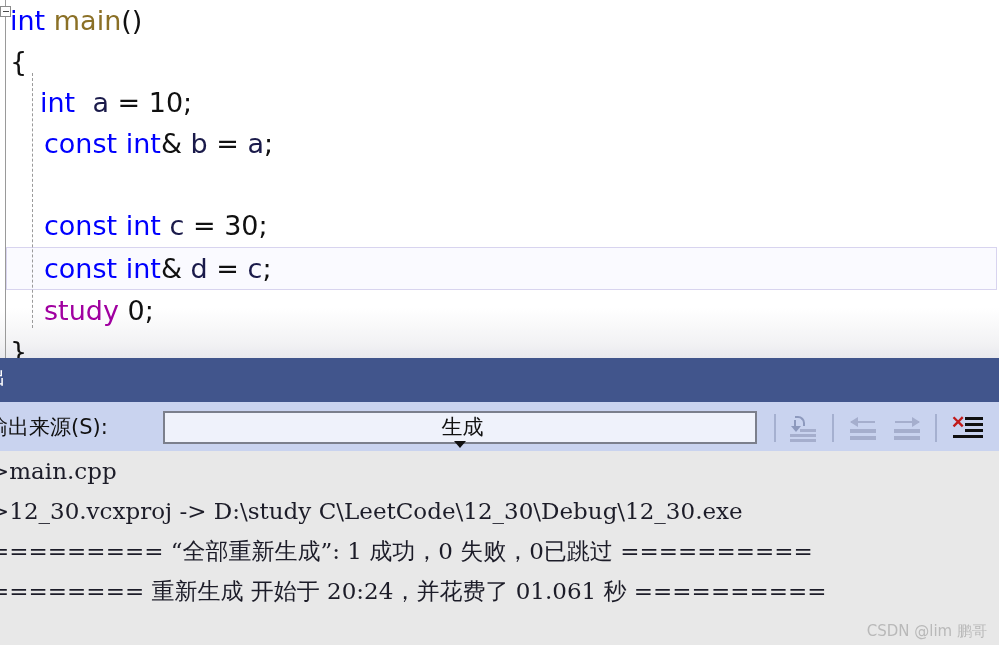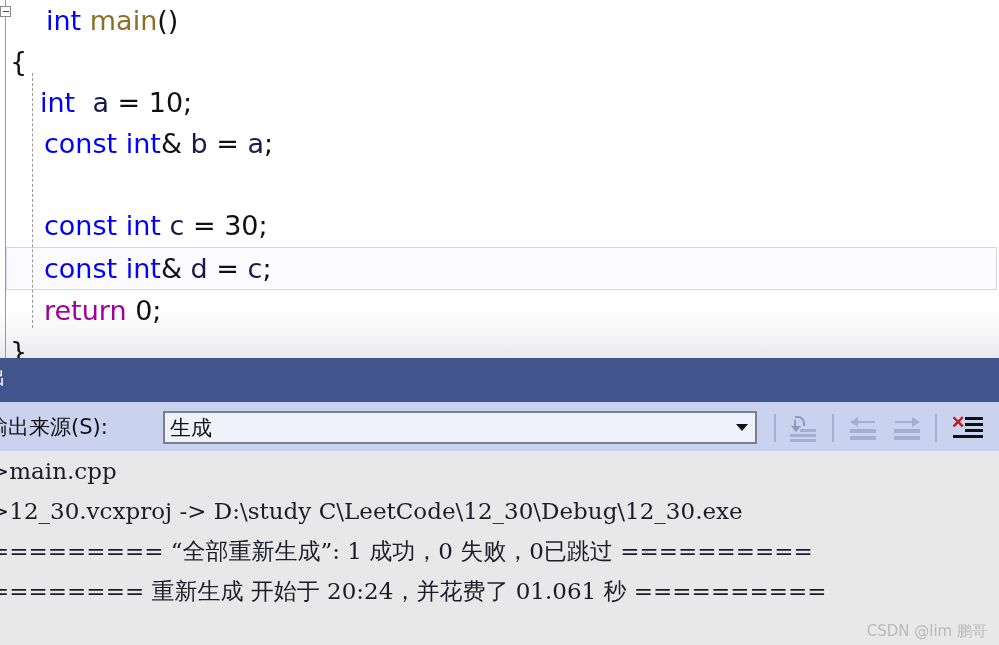--- a/index.html
+++ b/index.html
@@ -97,21 +97,21 @@
     position: absolute; left: -34px; top: 11px;
     font-size: 21px; color: #111111;
     font-family: "DejaVu Sans", sans-serif;
     white-space: nowrap;
   }
   #source-combo {
     position: absolute; left: 163px; top: 9px;
     width: 594px; height: 33px;
     background: #eff2fb;
     border: 2px solid #7b7f8c;
-    display: flex; align-items: center;
+    display: flex; align-items: center; flex-direction: column;
   }
   #source-combo .combo-value {
     font-size: 21px; color: #111111;
     font-family: "DejaVu Sans", sans-serif;
     padding-left: 5px;
     flex: 1 1 auto;
     white-space: nowrap;
   }
   #source-combo .combo-arrow {
     width: 26px; height: 100%;
@@ -225,28 +225,28 @@
 <div id="app">
 
   <div id="editor">
     <div class="margin-rule"></div>
     <div class="collapse-box">
       <span class="minus"></span>
     </div>
     <div class="indent-guide"></div>
     <div id="cur-line-hl" class="cur-line-hl" style="top: 247px;"></div>
     <div id="code-lines">
-        <div class="code-line" style="top: 0px;"><span class="code-text" style="padding-left: 10px; margin-left: 36px;"><span class="code-text kw">int</span><span class="code-text punct"> </span><span class="code-text fn">main</span><span class="code-text punct">()</span></span></div>
+        <div class="code-line" style="top: 0px;"><span class="code-text" style="padding-left: 10px;"><span class="code-text kw">int</span><span class="code-text punct"> </span><span class="code-text fn">main</span><span class="code-text punct">()</span></span></div>
         <div class="code-line" style="top: 41px;"><span class="code-text" style="padding-left: 10px;"><span class="code-text brace">{</span></span></div>
         <div class="code-line" style="top: 82px;"><span class="code-text" style="padding-left: 40px;"><span class="code-text kw">int</span><span class="code-text punct">  </span><span class="code-text ident">a</span><span class="code-text punct"> = </span><span class="code-text num">10</span><span class="code-text punct">;</span></span></div>
         <div class="code-line" style="top: 123px;"><span class="code-text" style="padding-left: 44px;"><span class="code-text kw">const int</span><span class="code-text punct">&amp;</span><span class="code-text punct"> </span><span class="code-text ident">b</span><span class="code-text punct"> = </span><span class="code-text ident">a</span><span class="code-text punct">;</span></span></div>
         <div class="code-line" style="top: 164px;"><span class="code-text" style="padding-left: 44px;"></span></div>
         <div class="code-line" style="top: 205px;"><span class="code-text" style="padding-left: 44px;"><span class="code-text kw">const int</span><span class="code-text punct"> </span><span class="code-text ident">c</span><span class="code-text punct"> = </span><span class="code-text num">30</span><span class="code-text punct">;</span></span></div>
         <div class="code-line" style="top: 248px;"><span class="code-text" style="padding-left: 44px;"><span class="code-text kw">const int</span><span class="code-text punct">&amp;</span><span class="code-text punct"> </span><span class="code-text ident">d</span><span class="code-text punct"> = </span><span class="code-text ident">c</span><span class="code-text punct">;</span></span></div>
-        <div class="code-line" style="top: 290px;"><span class="code-text" style="padding-left: 44px;"><span class="code-text ctrl">return</span><span class="code-text punct"> </span><span class="code-text num">0</span><span class="code-text punct">;</span></span></div>
+        <div class="code-line" style="top: 290px;"><span class="code-text" style="padding-left: 44px;"><span class="code-text ctrl">study</span><span class="code-text punct"> </span><span class="code-text num">0</span><span class="code-text punct">;</span></span></div>
         <div class="code-line" style="top: 331px;"><span class="code-text" style="padding-left: 10px;"><span class="code-text brace">}</span></span></div>
       </div>
   </div>
 
   <div id="output-panel">
 
     <div id="output-titlebar">
       <div id="output-title-text">出</div>
     </div>
 

